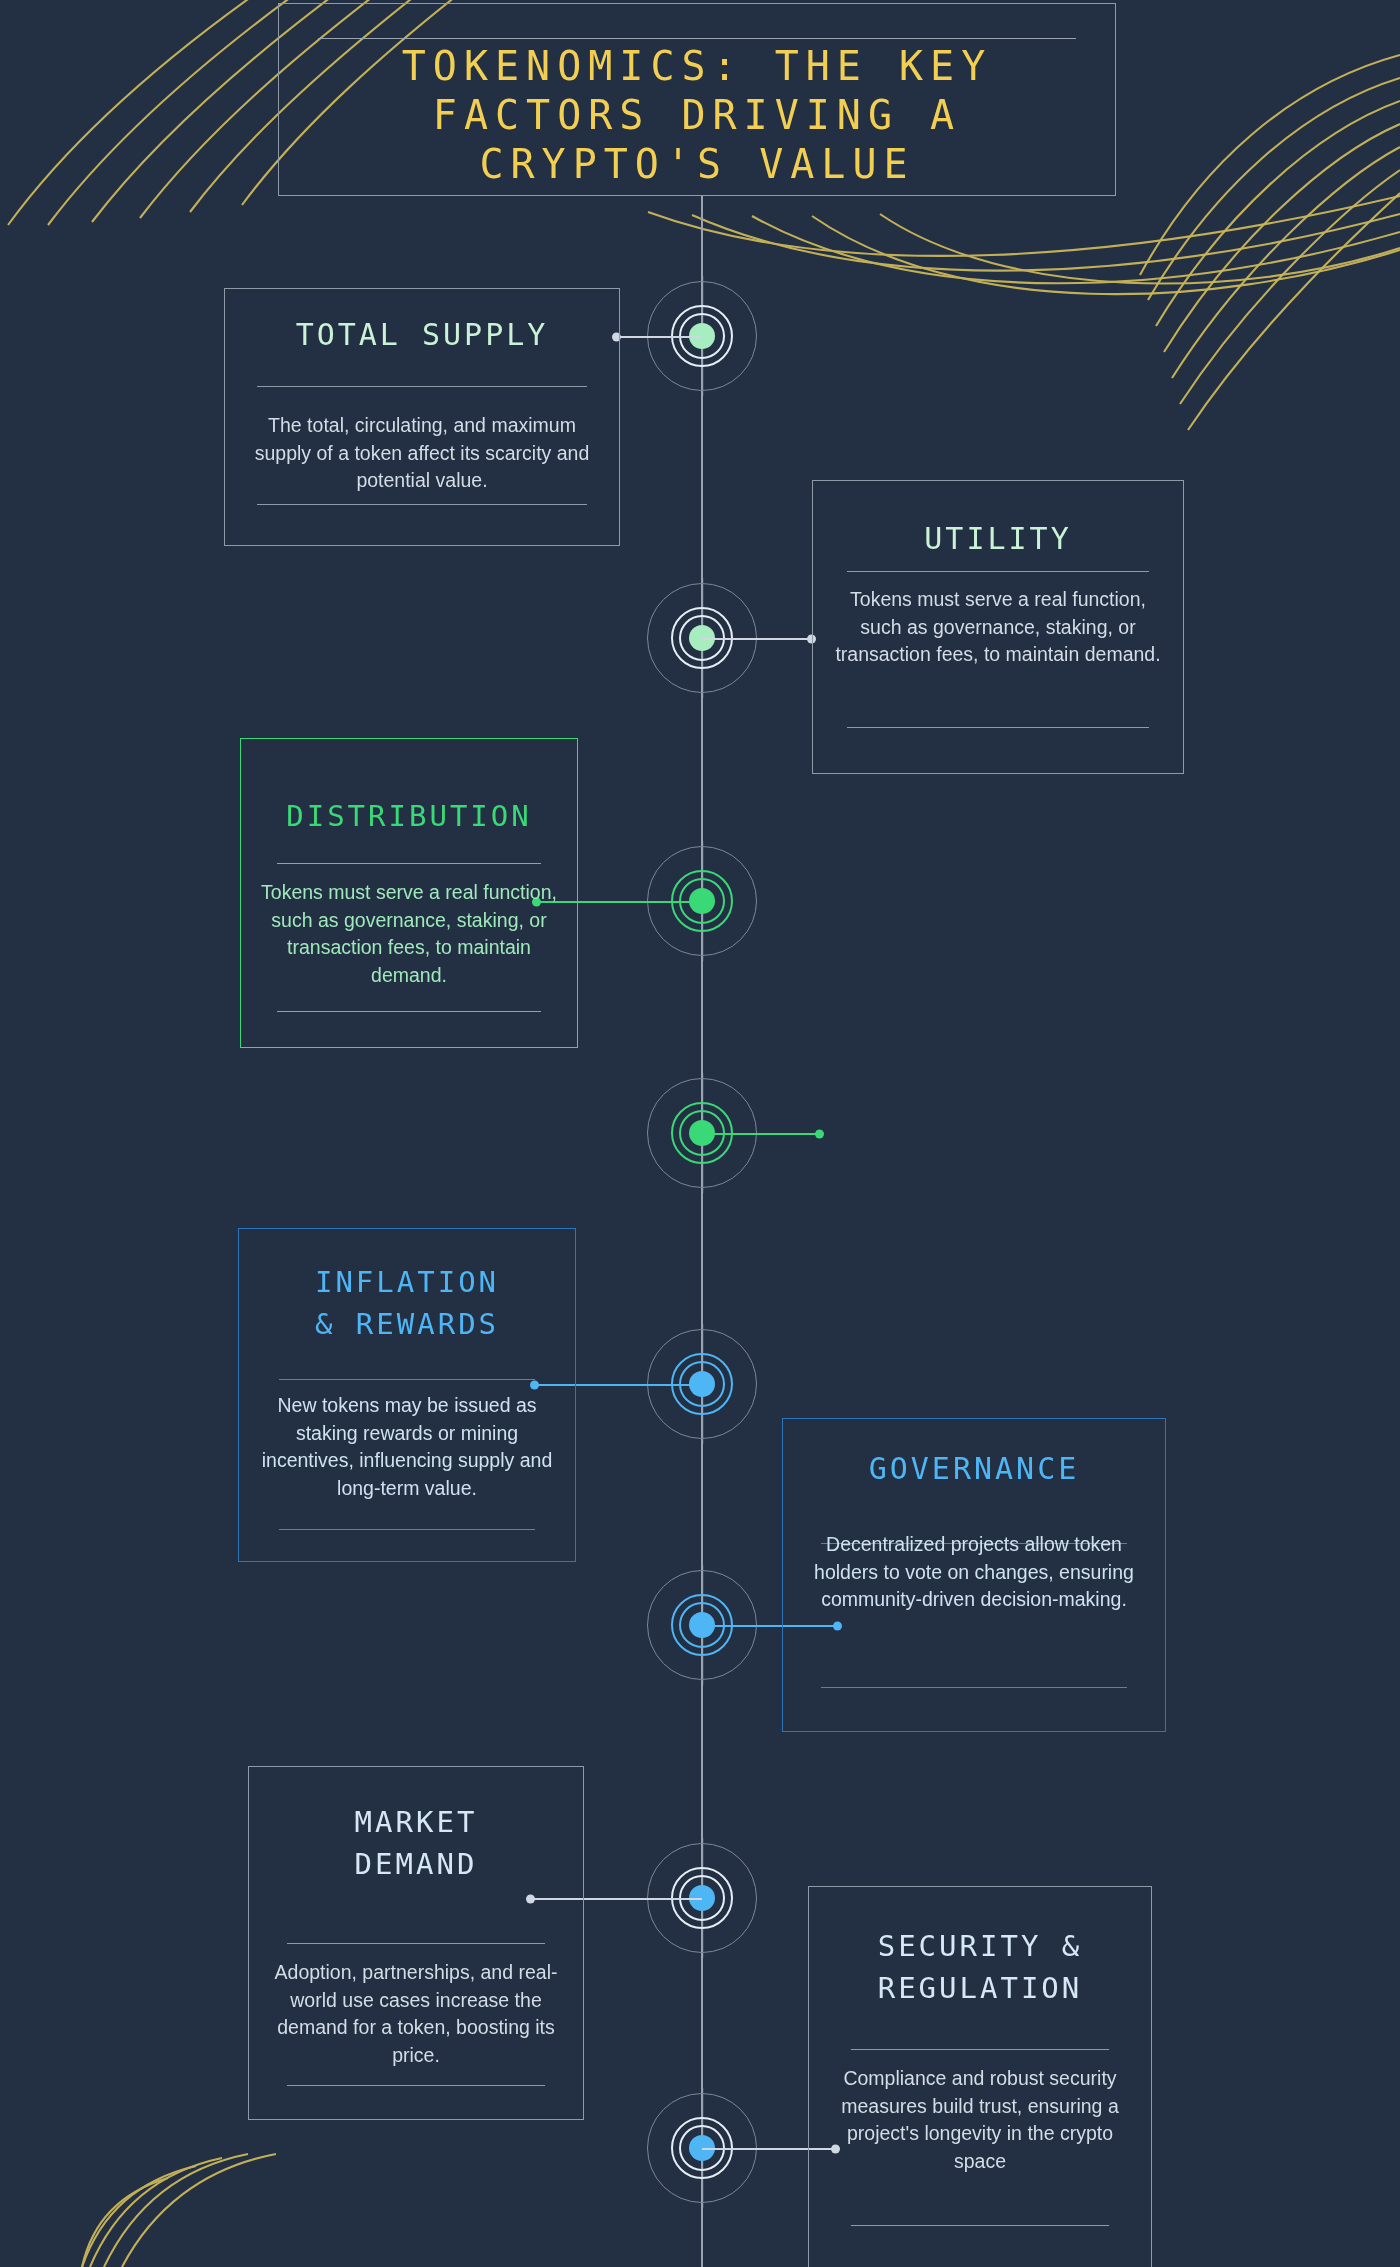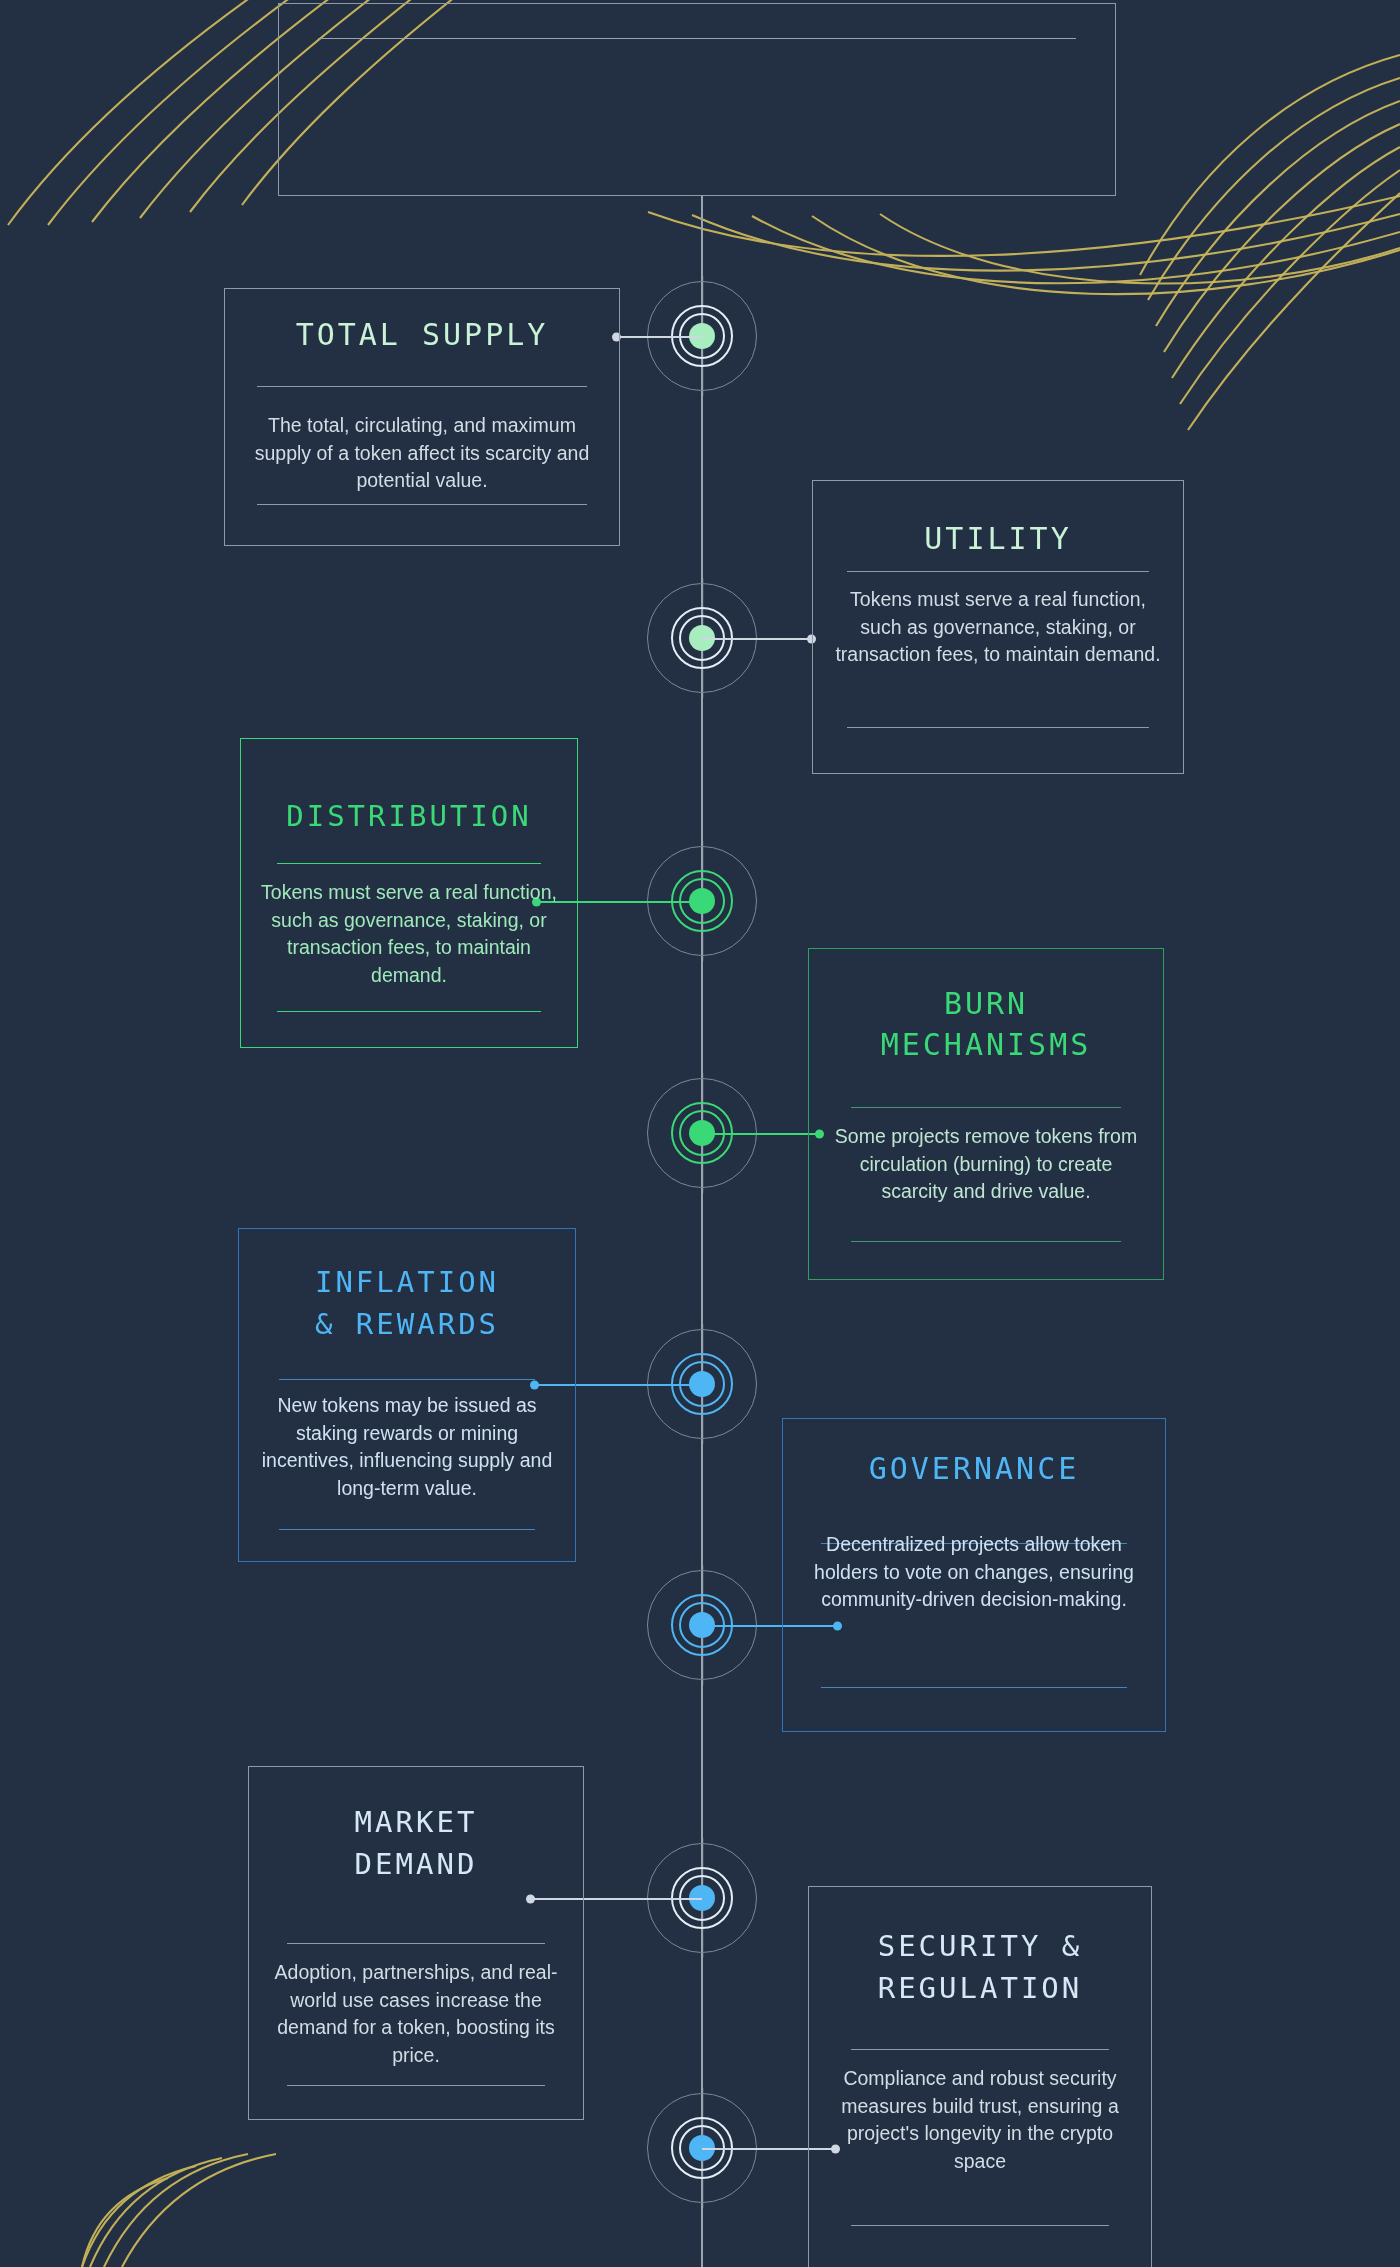--- a/index.html
+++ b/index.html
@@ -150,20 +150,23 @@
       <path d="M 82 2267 C 92 2222 120 2192 168 2178"></path>
       <path d="M 82 2267 C 100 2215 136 2180 196 2166"></path>
       <path d="M 90 2267 C 114 2210 156 2172 222 2158"></path>
       <path d="M 104 2267 C 132 2208 178 2168 248 2154"></path>
       <path d="M 122 2267 C 152 2210 202 2168 276 2154"></path>
     </g>
   </svg>
 
   <div class="title-box"></div>
   <div class="title-rule"></div>
+  <div class="title-text">TOKENOMICS: THE KEY
+FACTORS DRIVING A
+CRYPTO'S VALUE</div>
 
   <div class="spine"></div>
 
   <div class="node mint" style="top:336px;">
     <div class="tick-v"></div>
     <div class="outer"></div>
     <div class="mid"></div>
     <div class="inner"></div>
     <div class="dot"></div>
   </div>
@@ -256,27 +259,20 @@
     <div class="c-foot" style="left:34px;right:34px;top:246px;"></div>
   </div>
 
   <div class="card green" style="left:240px;top:738px;width:338px;height:310px;">
     <div class="c-title" style="top:60px;font-size:29px;">DISTRIBUTION</div>
     <div class="c-rule" style="left:36px;right:36px;top:124px;"></div>
     <div class="c-body" style="top:140px;padding:0 18px;box-sizing:border-box;">Tokens must serve a real function, such as governance, staking, or transaction fees, to maintain demand.</div>
     <div class="c-foot" style="left:36px;right:36px;top:272px;"></div>
   </div>
 
-  <div class="card greenb" style="left:808px;top:948px;width:356px;height:332px;">
-    <div class="c-title" style="top:34px;font-size:30px;line-height:41px;">BURN
-MECHANISMS</div>
-    <div class="c-rule" style="left:42px;right:42px;top:158px;"></div>
-    <div class="c-body" style="top:174px;padding:0 18px;box-sizing:border-box;">Some projects remove tokens from circulation (burning) to create scarcity and drive value.</div>
-    <div class="c-foot" style="left:42px;right:42px;top:292px;"></div>
-  </div>
 
   <div class="card blue" style="left:238px;top:1228px;width:338px;height:334px;">
     <div class="c-title" style="top:32px;font-size:29px;line-height:42px;">INFLATION
 &amp; REWARDS</div>
     <div class="c-rule" style="left:40px;right:40px;top:150px;"></div>
     <div class="c-body" style="top:163px;padding:0 16px;box-sizing:border-box;">New tokens may be issued as staking rewards or mining incentives, influencing supply and long-term value.</div>
     <div class="c-foot" style="left:40px;right:40px;top:300px;"></div>
   </div>
 
   <div class="card blue" style="left:782px;top:1418px;width:384px;height:314px;">

